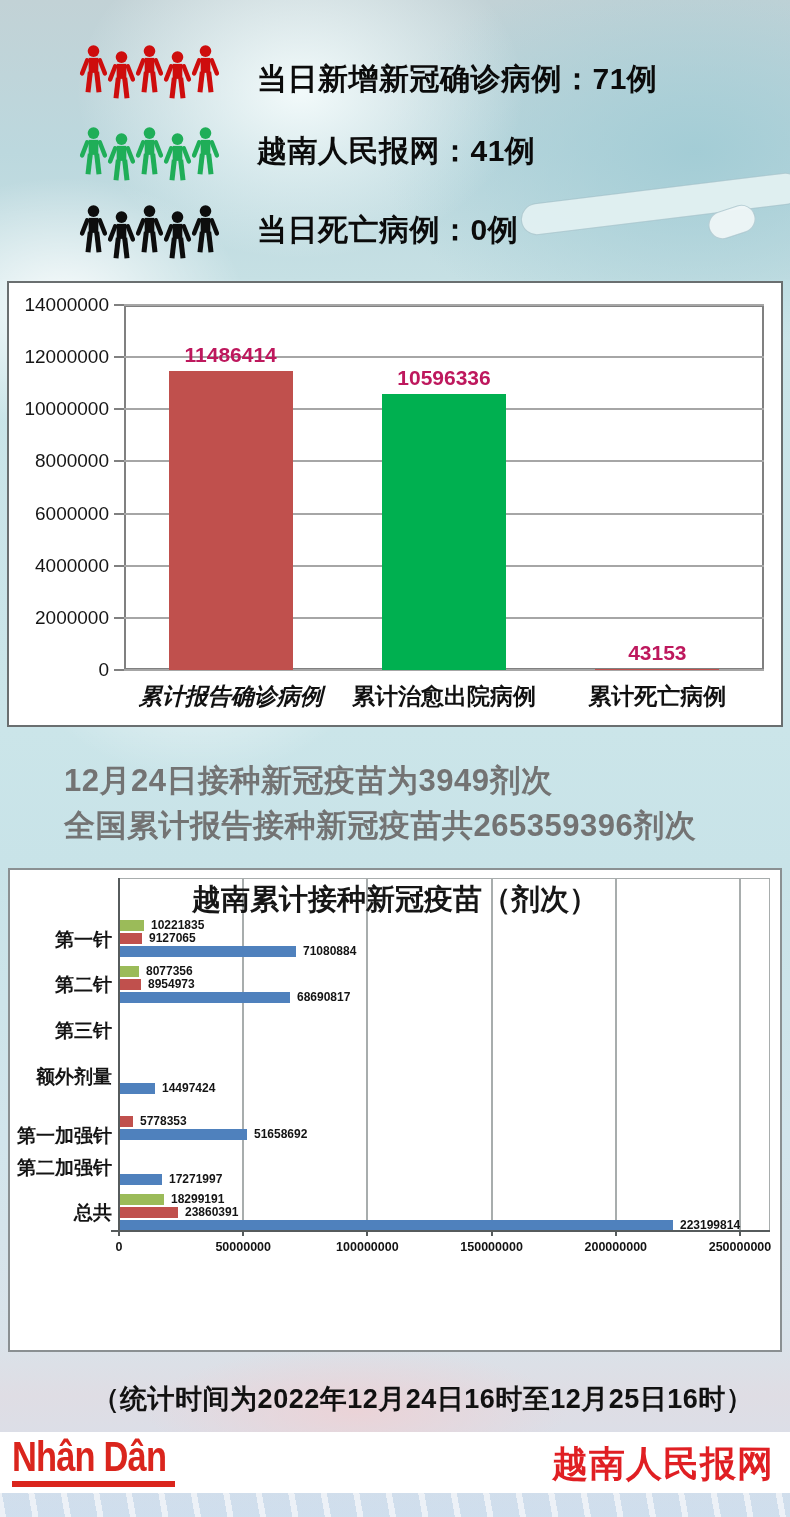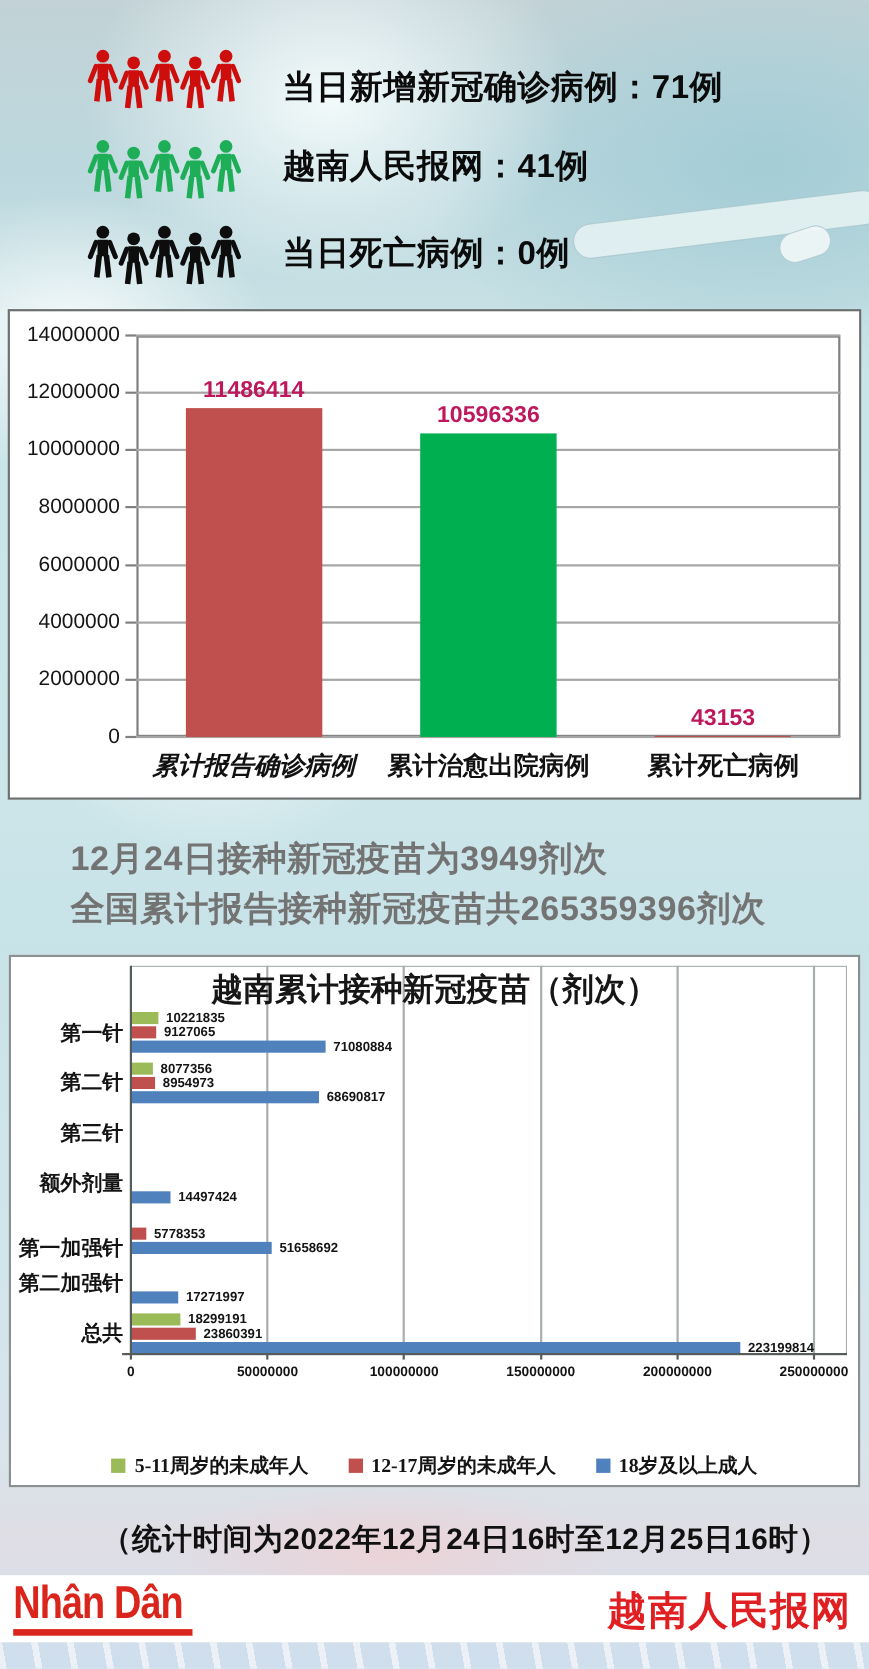--- a/index.html
+++ b/index.html
@@ -317,34 +317,20 @@
       <div class="c2-cat" style="top: 332.4px;">总共</div>
       <div class="c2-bar" style="top: 323.6px; width: 45px; height: 11px; background: rgb(155, 187, 89);"></div>
       <div class="c2-val" style="left: 161px; top: 322.6px;">18299191</div>
       <div class="c2-bar" style="top: 336.8px; width: 59px; height: 11px; background: rgb(192, 80, 77);"></div>
       <div class="c2-val" style="left: 175px; top: 335.8px;">23860391</div>
       <div class="c2-bar" style="top: 350px; width: 554px; height: 11px; background: rgb(79, 129, 189);"></div>
       <div class="c2-val" style="left: 670px; top: 349px;">223199814</div>
       <div class="c2-axis-y"></div>
       <div class="c2-axis-x"></div>
       <div class="c2-title">越南累计接种新冠疫苗（剂次）</div>
-      <div class="c2-legend">
-        <div class="c2-legend-item">
-          <div class="c2-swatch" style="background: rgb(155, 187, 89);"></div>
-          <div class="c2-ltext">5-11周岁的未成年人</div>
-        </div>
-        <div class="c2-legend-item">
-          <div class="c2-swatch" style="background: rgb(192, 80, 77);"></div>
-          <div class="c2-ltext">12-17周岁的未成年人</div>
-        </div>
-        <div class="c2-legend-item">
-          <div class="c2-swatch" style="background: rgb(79, 129, 189);"></div>
-          <div class="c2-ltext">18岁及以上成人</div>
-        </div>
-      </div>
     </section>
 
   <div class="timestamp">（统计时间为2022年12月24日16时至12月25日16时）</div>
 
   <footer class="footer">
     <div class="logo">
       <span class="logo-text">Nhân Dân</span>
       <span class="logo-underline"></span>
     </div>
     <div class="site-name">越南人民报网</div>

